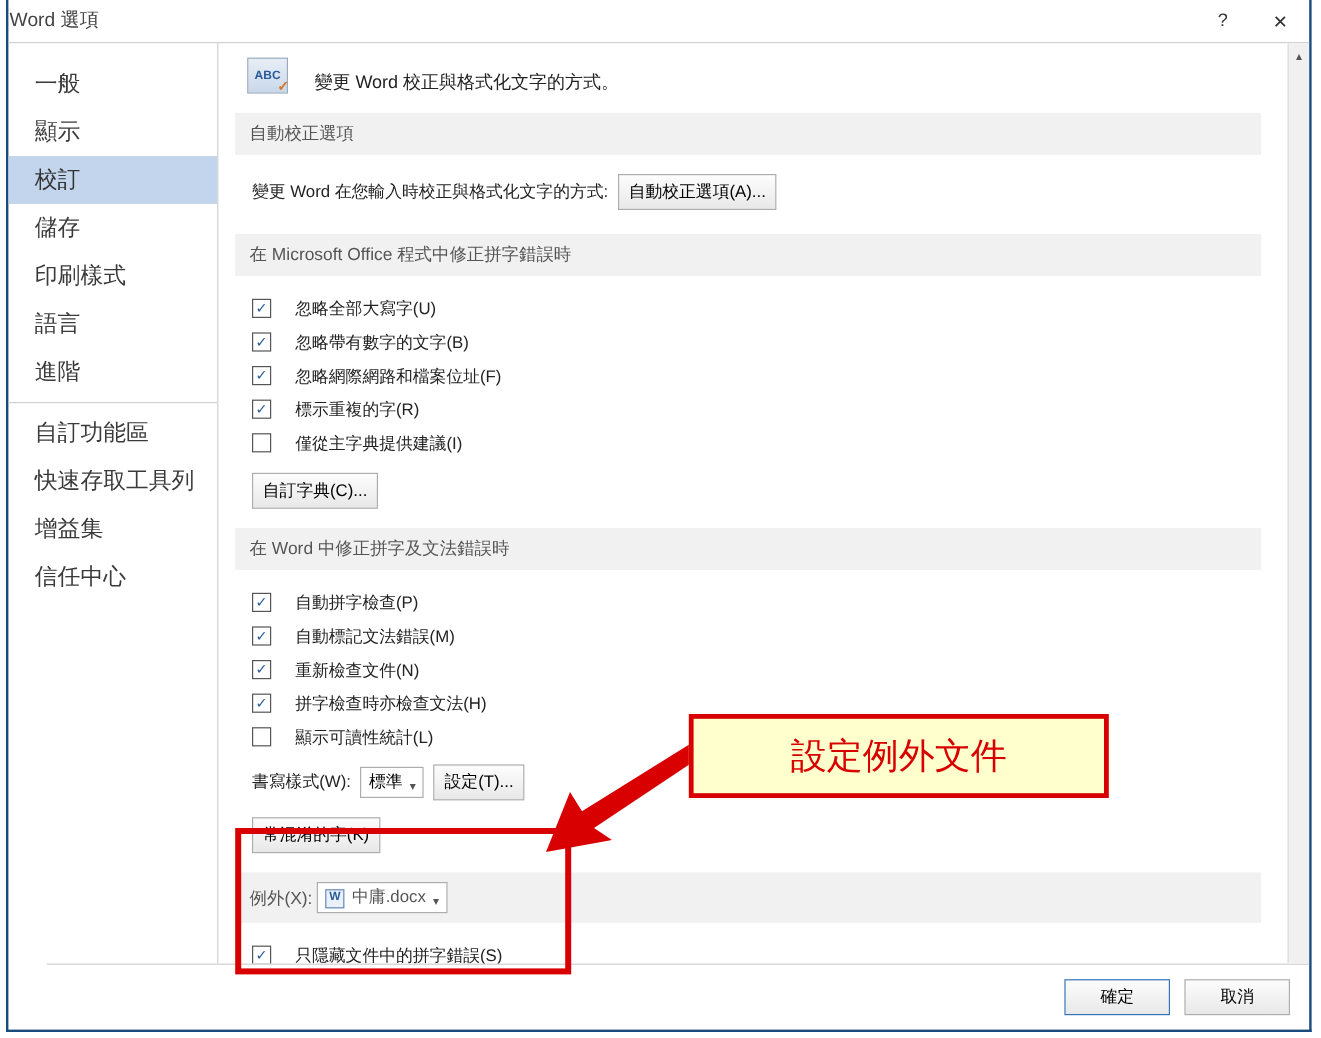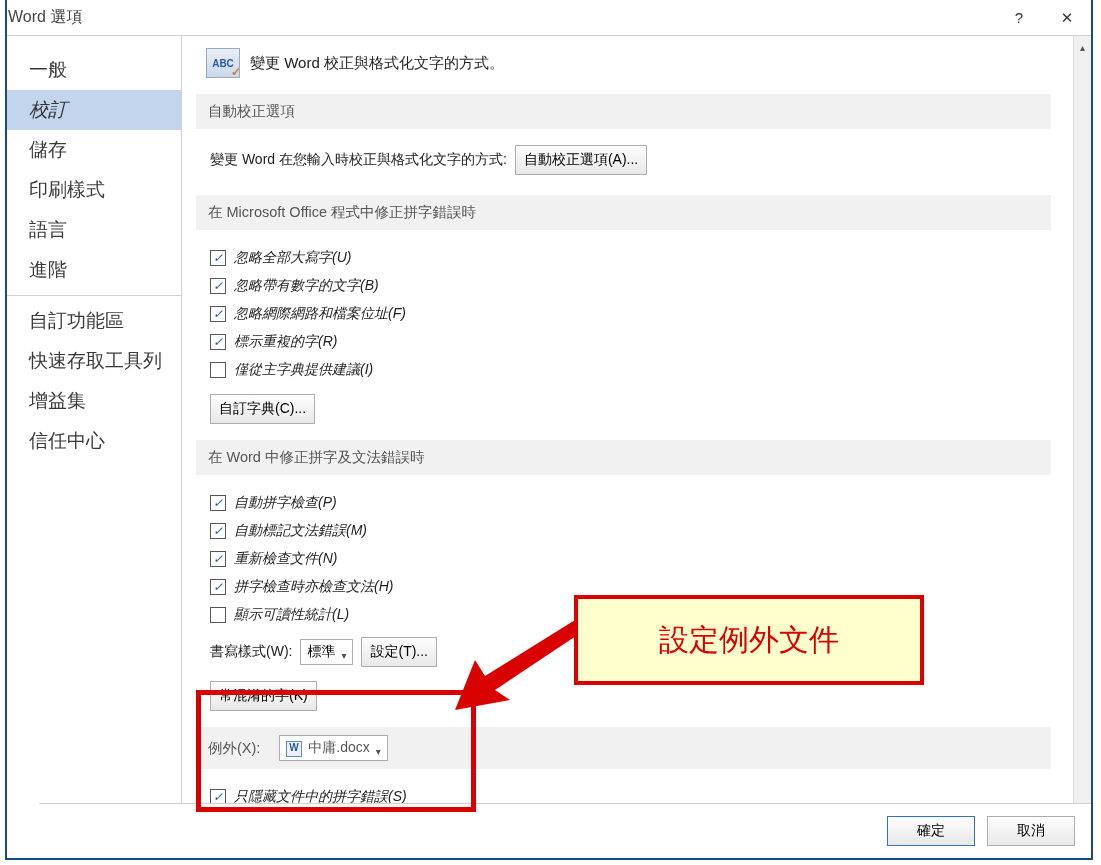--- a/index.html
+++ b/index.html
@@ -56,21 +56,20 @@
   }
   .side-item {
     padding: 7px 0 7px 22px;
     font-size: 19px;
     color: #3a3a3a;
     cursor: pointer;
   }
   .side-item.active {
     background: #c2d5ec;
     color: #333;
-    font-style: italic;
   }
   .side-sep {
     border-top: 1px solid #d0d0d0;
     margin: 5px 0;
   }
   .main {
     flex: 1;
     position: relative;
     overflow: hidden;
   }
@@ -88,22 +87,22 @@
   }
   .vscroll-thumb {
     position: absolute;
     top: 3px; left: 2px; right: 2px;
     height: 16px;
     display: flex; align-items: center; justify-content: center;
     color: #555; font-size: 10px;
   }
   .header-icon-row {
     display: flex;
-    align-items: center;
-    gap: 10px;
+    align-items: flex-end;
+    gap: 22px;
     padding: 2px 0 10px 10px;
   }
   .abc-icon {
     width: 34px; height: 30px;
     background: linear-gradient(#e8eef6,#c8d8ea);
     border: 1px solid #9ab;
     display:flex; align-items:center; justify-content:center;
     font-size:10px; color:#2a5a9a; font-weight:bold;
     position:relative;
   }
@@ -113,21 +112,21 @@
   }
   .section-head {
     background: #f1f1f1;
     color: #555;
     font-size: 14.5px;
     padding: 8px 12px;
     margin: 6px 0 14px 0;
   }
   .row { padding: 2px 0 2px 14px; display:flex; align-items:center; gap:8px; flex-wrap:wrap; font-size:14px;}
   .row-text { font-size:14px; color:#222;}
-  .chk-row { padding: 5px 0 5px 14px; display:flex; align-items:center; gap:8px;font-style:italic;}
+  .chk-row { padding: 5px 0 5px 14px; display:flex; gap:20px;}
   .chk {
     width:16px; height:16px; border:1px solid #555; display:inline-flex;
     align-items:center; justify-content:center; font-size:12px; color:#2a5a9a;
     background:#fff;
   }
   .chk.checked::before { content:"✓"; }
   .wbtn {
     border:1px solid #adadad;
     background: linear-gradient(#fdfdfd,#e8e8e8);
     padding: 5px 8px;
@@ -163,21 +162,21 @@
 
   
   .ann-box {
     position:absolute;
     border: 5px solid #d80000;
     left: 196px; top: 690px; width: 280px; height: 122px;
     pointer-events:none;
   }
   .ann-callout {
     position:absolute;
-    left: 574px; top: 595px; width: 350px; height: 90px;
+    left: 574px; top: 595px; width: 350px; height: 70px;
     background: #ffffce;
     border: 4px solid #d80000;
     display:flex; align-items:center; justify-content:center;
     font-size: 30px; color:#d80000;
     pointer-events:none;
   }
   .ann-arrow {
     position:absolute;
     left: 455px; top: 620px;
     width: 130px; height: 90px;
@@ -194,20 +193,21 @@
     <div class="title-actions">
       <div class="title-btn">?</div>
       <div class="title-btn">✕</div>
     </div>
   </div>
 
   <div class="content">
 
     <div class="sidebar">
       <div class="side-item">一般</div>
+      <div class="side-item">顯示</div>
       <div class="side-item active">校訂</div>
       <div class="side-item">儲存</div>
       <div class="side-item">印刷樣式</div>
       <div class="side-item">語言</div>
       <div class="side-item">進階</div>
       <div class="side-sep"></div>
       <div class="side-item">自訂功能區</div>
       <div class="side-item">快速存取工具列</div>
       <div class="side-item">增益集</div>
       <div class="side-item">信任中心</div>
@@ -278,21 +278,21 @@
           <span class="dropdown">
             <span>標準</span>
             <span class="chev">▾</span>
           </span>
           <span class="wbtn">設定(T)...</span>
         </div>
         <div class="row" style="margin-top:10px;">
           <span class="wbtn">常混淆的字(K)</span>
         </div>
 
-        <div class="section-head" style="margin-top:14px; display:flex; align-items:center; gap:19px;">
+        <div class="section-head" style="margin-top:14px; display:flex; align-items:center; gap:4px;">
           <span>例外(X):</span>
           <span class="dropdown" style="background:#fff;">
             <span class="doc-icon"></span>
             <span>中庸.docx</span>
             <span class="chev">▾</span>
           </span>
         </div>
         <div class="chk-row">
           <span class="chk checked"></span>
           <span class="lbl">只隱藏文件中的拼字錯誤(S)</span>

